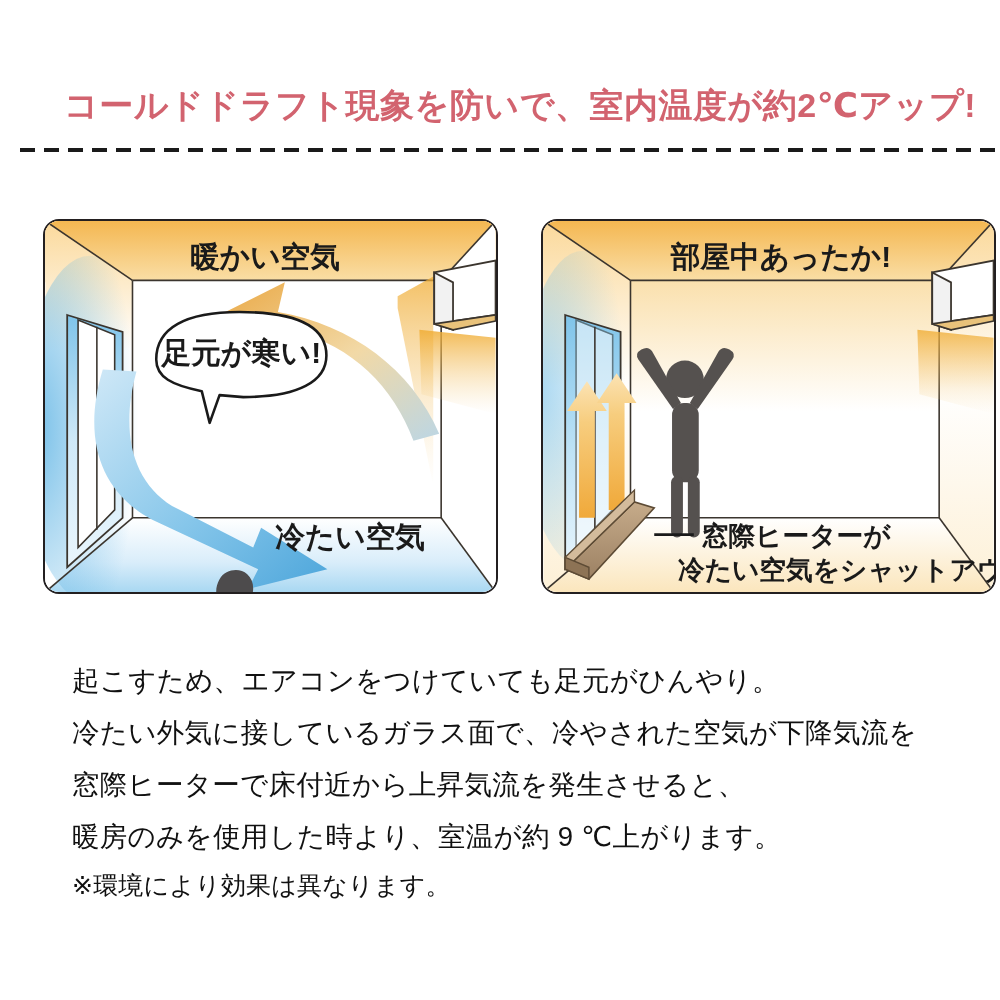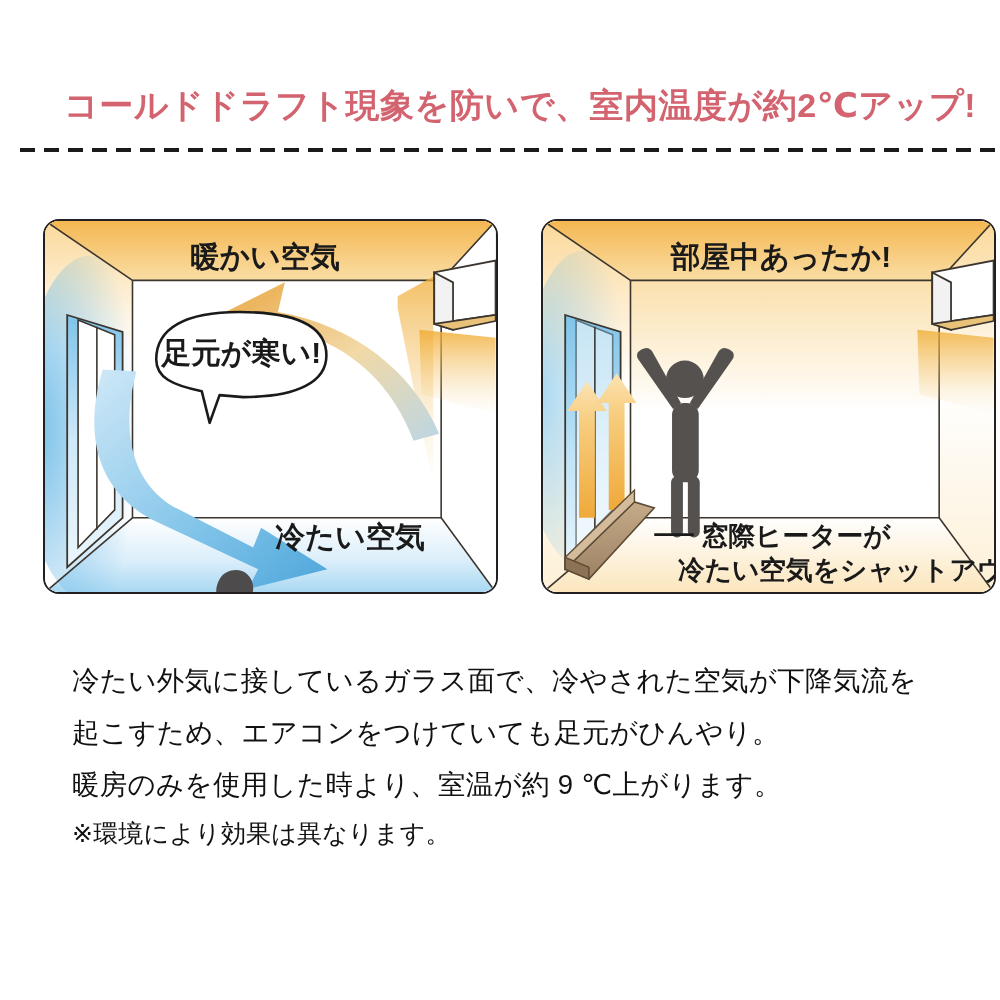--- a/index.html
+++ b/index.html
@@ -298,19 +298,20 @@
 
         <text class="jp-label" x="160" y="327" font-size="27">窓際ヒーターが</text>
         <text class="jp-label" x="136" y="362" font-size="27">冷たい空気をシャットアウト</text>
 
         <text class="jp-label" x="240" y="46" font-size="30" text-anchor="middle">部屋中あったか!</text>
       </svg>
     </div>
   </div>
 
   <div class="body-copy">
+    <div class="body-line">起こすため、エアコンをつけていても足元がひんやり。</div>
     <div class="body-line">冷たい外気に接しているガラス面で、冷やされた空気が下降気流を</div>
-    <div class="body-line">起こすため、エアコンをつけていても足元がひんやり。</div>
+    <div class="body-line">窓際ヒーターで床付近から上昇気流を発生させると、</div>
     <div class="body-line">暖房のみを使用した時より、室温が約 9 ℃上がります。</div>
     <div class="note">※環境により効果は異なります。</div>
   </div>
 
 </div>
 
 </body></html>

